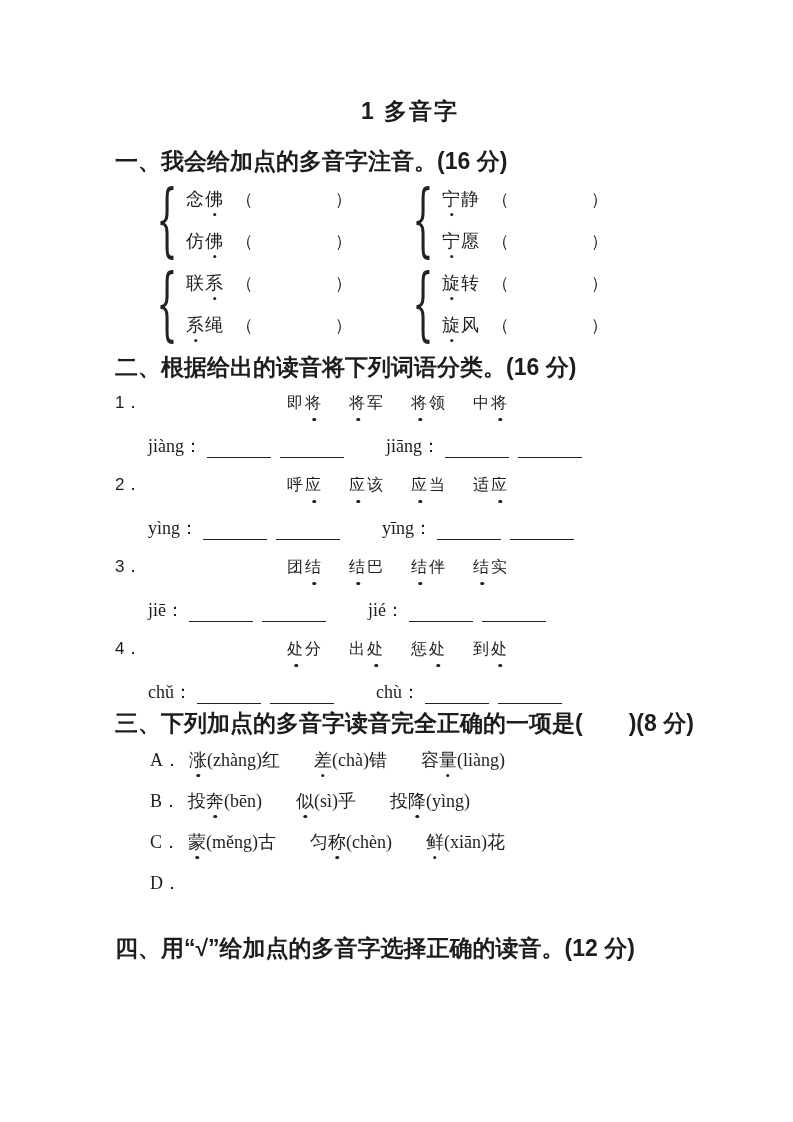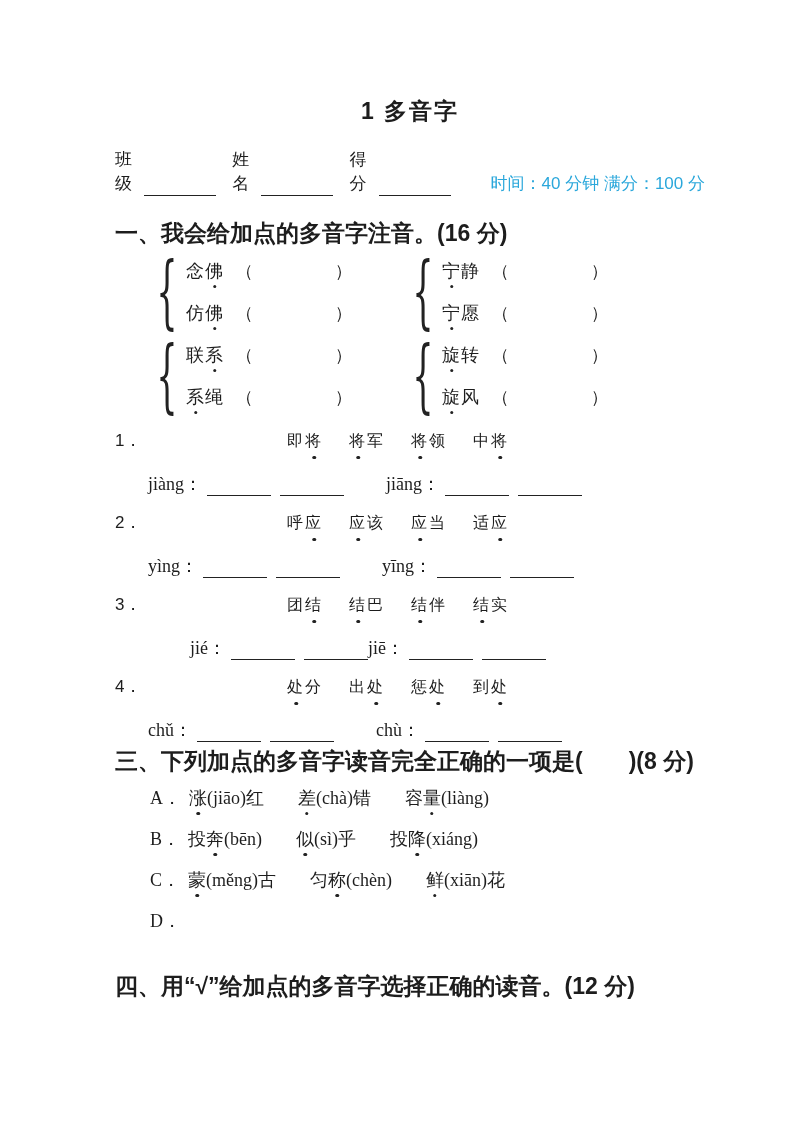--- a/index.html
+++ b/index.html
@@ -60,35 +60,20 @@
   
   .s4-heading{margin-top:40px;}
 </style>
 </head>
 <body>
 
 <div class="page">
 
   <h1 class="title">1 多音字</h1>
 
-  <div class="header-row">
-    <span class="hfield">
-      <span>班级</span>
-      <span class="header-blank"></span>
-    </span>
-    <span class="hfield">
-      <span>姓名</span>
-      <span class="header-blank"></span>
-    </span>
-    <span class="hfield">
-      <span>得分</span>
-      <span class="header-blank"></span>
-    </span>
-    <span class="header-info" style="color: rgb(42, 167, 219);">时间：40 分钟 满分：100 分</span>
-  </div>
 
   <div class="sec-heading">一、我会给加点的多音字注音。(16 分)</div>
   <div class="s1-grid" id="s1-groups">
       <div class="brace-group">
         <span class="brace">{</span>
         <div class="group-rows">
           <div class="word-row">
             <span class="word"><span>念</span><span class="dot">佛</span></span>
             <span class="paren">（</span>
             <span class="paren-gap"></span>
@@ -149,20 +134,21 @@
             <span class="word"><span class="dot">旋</span><span>风</span></span>
             <span class="paren">（</span>
             <span class="paren-gap"></span>
             <span class="paren">）</span>
           </div>
         </div>
       </div>
     </div>
 
   <div class="s2-wrap">
+    <div class="sec-heading">二、根据给出的读音将下列词语分类。(16 分)</div>
     <div id="s2-items">
         <div class="s2-item">
           <div class="s2-line1">
             <span class="s2-num">1．</span>
             <div class="s2-word-list">
               <span><span>即</span><span class="dot">将</span></span>
               <span><span class="dot">将</span><span>军</span></span>
               <span><span class="dot">将</span><span>领</span></span>
               <span><span>中</span><span class="dot">将</span></span>
             </div>
@@ -207,27 +193,27 @@
           <div class="s2-line1">
             <span class="s2-num">3．</span>
             <div class="s2-word-list">
               <span><span>团</span><span class="dot">结</span></span>
               <span><span class="dot">结</span><span>巴</span></span>
               <span><span class="dot">结</span><span>伴</span></span>
               <span><span class="dot">结</span><span>实</span></span>
             </div>
           </div>
           <div class="s2-answers">
+            <span class="ans-group">
+              <span class="pinyin">jiē：</span>
+              <span class="ans-blank"></span>
+              <span class="ans-blank"></span>
+            </span>
             <span class="ans-group second">
               <span class="pinyin">jié：</span>
-              <span class="ans-blank"></span>
-              <span class="ans-blank"></span>
-            </span>
-            <span class="ans-group">
-              <span class="pinyin">jiē：</span>
               <span class="ans-blank"></span>
               <span class="ans-blank"></span>
             </span>
           </div>
         </div>
         <div class="s2-item">
           <div class="s2-line1">
             <span class="s2-num">4．</span>
             <div class="s2-word-list">
               <span><span class="dot">处</span><span>分</span></span>
@@ -250,31 +236,31 @@
           </div>
         </div>
       </div>
   </div>
 
   <div class="sec-heading s3-heading">三、下列加点的多音字读音完全正确的一项是(　　)(8 分)</div>
   <div class="s3-options" id="s3-options">
       <div class="option-row">
         <span class="opt-label">A．</span>
         <div class="opt-items">
-          <span class="opt-item"><span class="dot">涨</span><span>(jiāo)红</span></span>
+          <span class="opt-item"><span class="dot">涨</span><span>(zhàng)红</span></span>
           <span class="opt-item"><span class="dot">差</span><span>(chà)错</span></span>
           <span class="opt-item"><span>容</span><span class="dot">量</span><span>(liàng)</span></span>
         </div>
       </div>
       <div class="option-row">
         <span class="opt-label">B．</span>
         <div class="opt-items">
           <span class="opt-item"><span>投</span><span class="dot">奔</span><span>(bēn)</span></span>
           <span class="opt-item"><span class="dot">似</span><span>(sì)乎</span></span>
-          <span class="opt-item"><span>投</span><span class="dot">降</span><span>(xiáng)</span></span>
+          <span class="opt-item"><span>投</span><span class="dot">降</span><span>(yìng)</span></span>
         </div>
       </div>
       <div class="option-row">
         <span class="opt-label">C．</span>
         <div class="opt-items">
           <span class="opt-item"><span class="dot">蒙</span><span>(měng)古</span></span>
           <span class="opt-item"><span>匀</span><span class="dot">称</span><span>(chèn)</span></span>
           <span class="opt-item"><span class="dot">鲜</span><span>(xiān)花</span></span>
         </div>
       </div>

